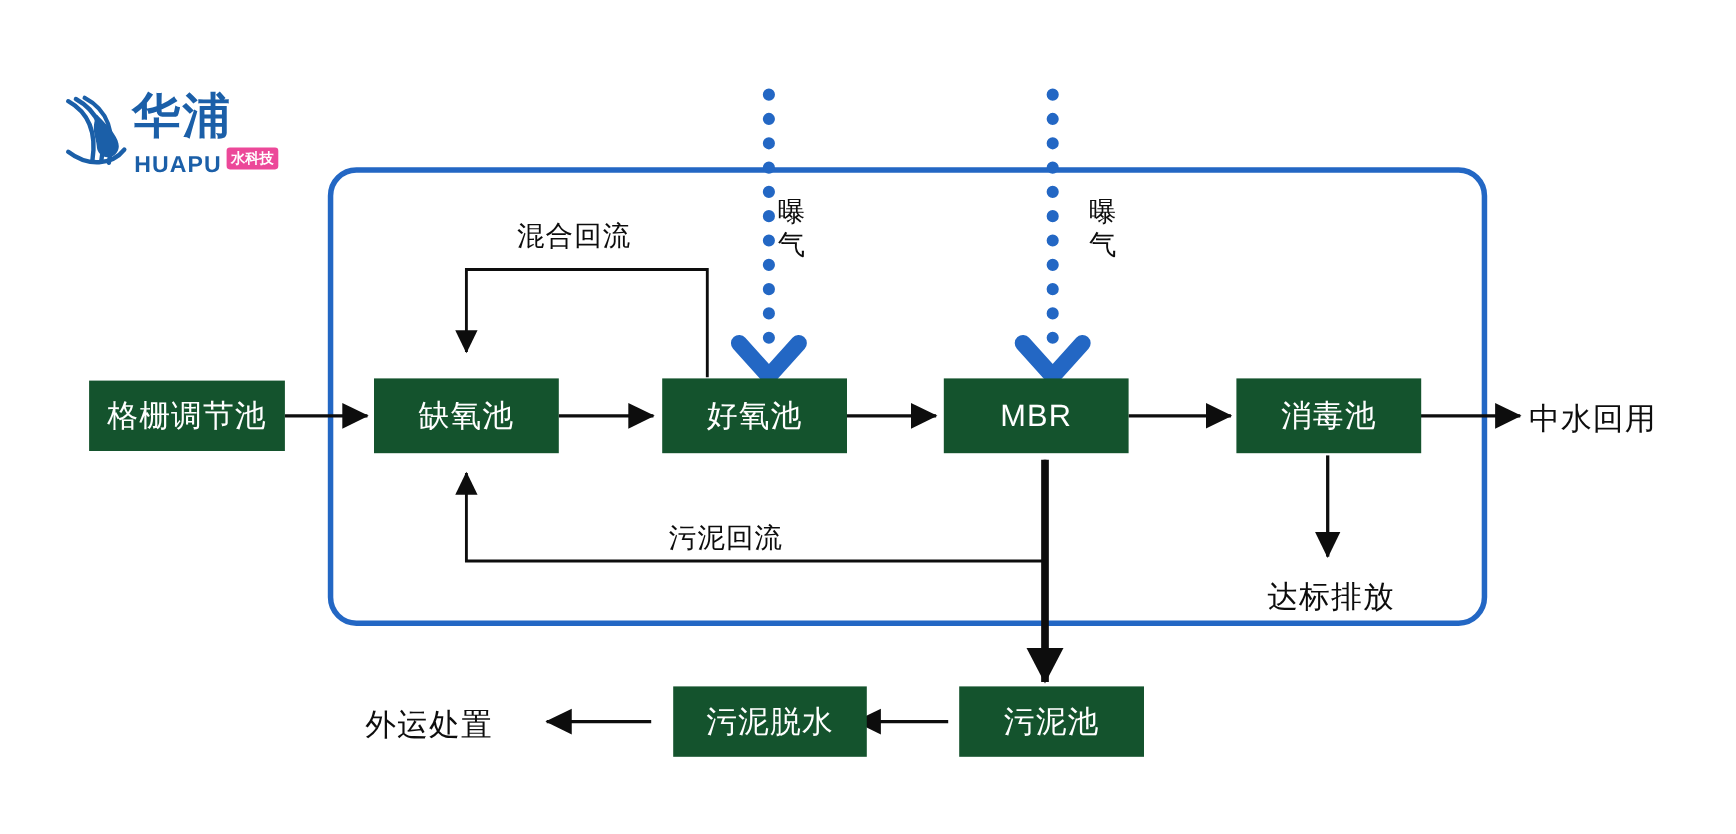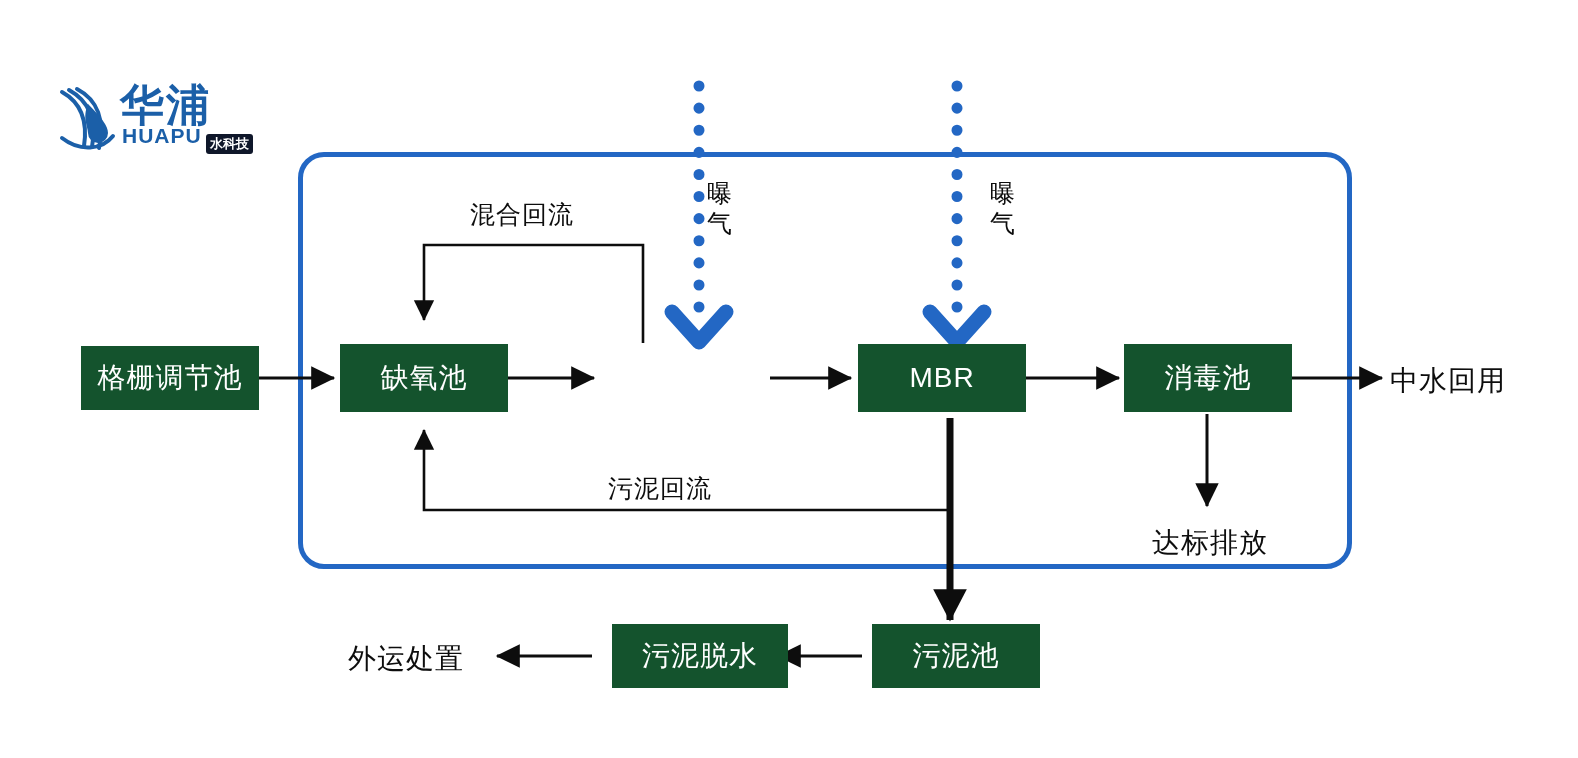--- a/index.html
+++ b/index.html
@@ -40,35 +40,35 @@
     font-weight: bold;
     font-size: 44px;
     letter-spacing: 2px;
     color: #1b5fa8;
     line-height: 48px;
     white-space: nowrap;
   }
   .logo-latin {
     position: absolute;
     left: 64px;
-    top: 44px;
+    top: 58px;
     font-size: 21px;
     font-weight: bold;
     letter-spacing: 1px;
     color: #1b5fa8;
     white-space: nowrap;
   }
   .logo-badge {
     position: absolute;
     left: 148px;
     top: 54px;
     font-size: 13px;
     font-weight: bold;
     color: #ffffff;
-    background: #0f172a;
+    background: #ec4899;
     border-radius: 3px;
     padding: 1px 4px;
     white-space: nowrap;
   }
   
   .equip-box {
     position: absolute;
     left: 298px;
     top: 152px;
     width: 1054px;
@@ -218,34 +218,35 @@
     <g>
       <line x1="957" y1="86" x2="957" y2="312" stroke="#2367c4" stroke-width="11" stroke-linecap="round" stroke-dasharray="0.1 22"></line>
       <path d="M930,312 L957,342 L984,312" stroke="#2367c4" stroke-width="15" fill="none" stroke-linecap="round" stroke-linejoin="round"></path>
     </g>
   </svg>
 
   <div class="pbox" style="left:81px;  top:346px; width:178px; height:64px;">格栅调节池</div>
 
   <div class="pbox" style="left:340px; top:344px; width:168px; height:68px;">缺氧池</div>
 
+  <div class="pbox" style="left:602px; top:344px; width:168px; height:68px;">好氧池</div>
 
   <div class="pbox" style="left:858px; top:344px; width:168px; height:68px;">MBR</div>
 
   <div class="pbox" style="left:872px; top:624px; width:168px; height:64px;">污泥池</div>
 
   <div class="pbox" style="left:1124px; top:344px; width:168px; height:68px;">消毒池</div>
 
   <div class="pbox" style="left:612px; top:624px; width:176px; height:64px;">污泥脱水</div>
 
   <div class="plabel" style="left:1390px; top:362px;">中水回用</div>
 
   <div class="plabel" style="left:1152px; top:524px;">达标排放</div>
 
-  <div class="plabel" style="left:348px; top:640px;">外运处置</div>
+  <div class="plabel" style="left:332px; top:640px;">外运处置</div>
 
   <div class="slabel" style="left:470px; top:198px;">混合回流</div>
 
   <div class="slabel" style="left:608px; top:472px;">污泥回流</div>
 
   <div class="vlabel" style="left:705px; top:178px;">曝气</div>
 
   <div class="vlabel" style="left:988px; top:178px;">曝气</div>
 
 </div>

